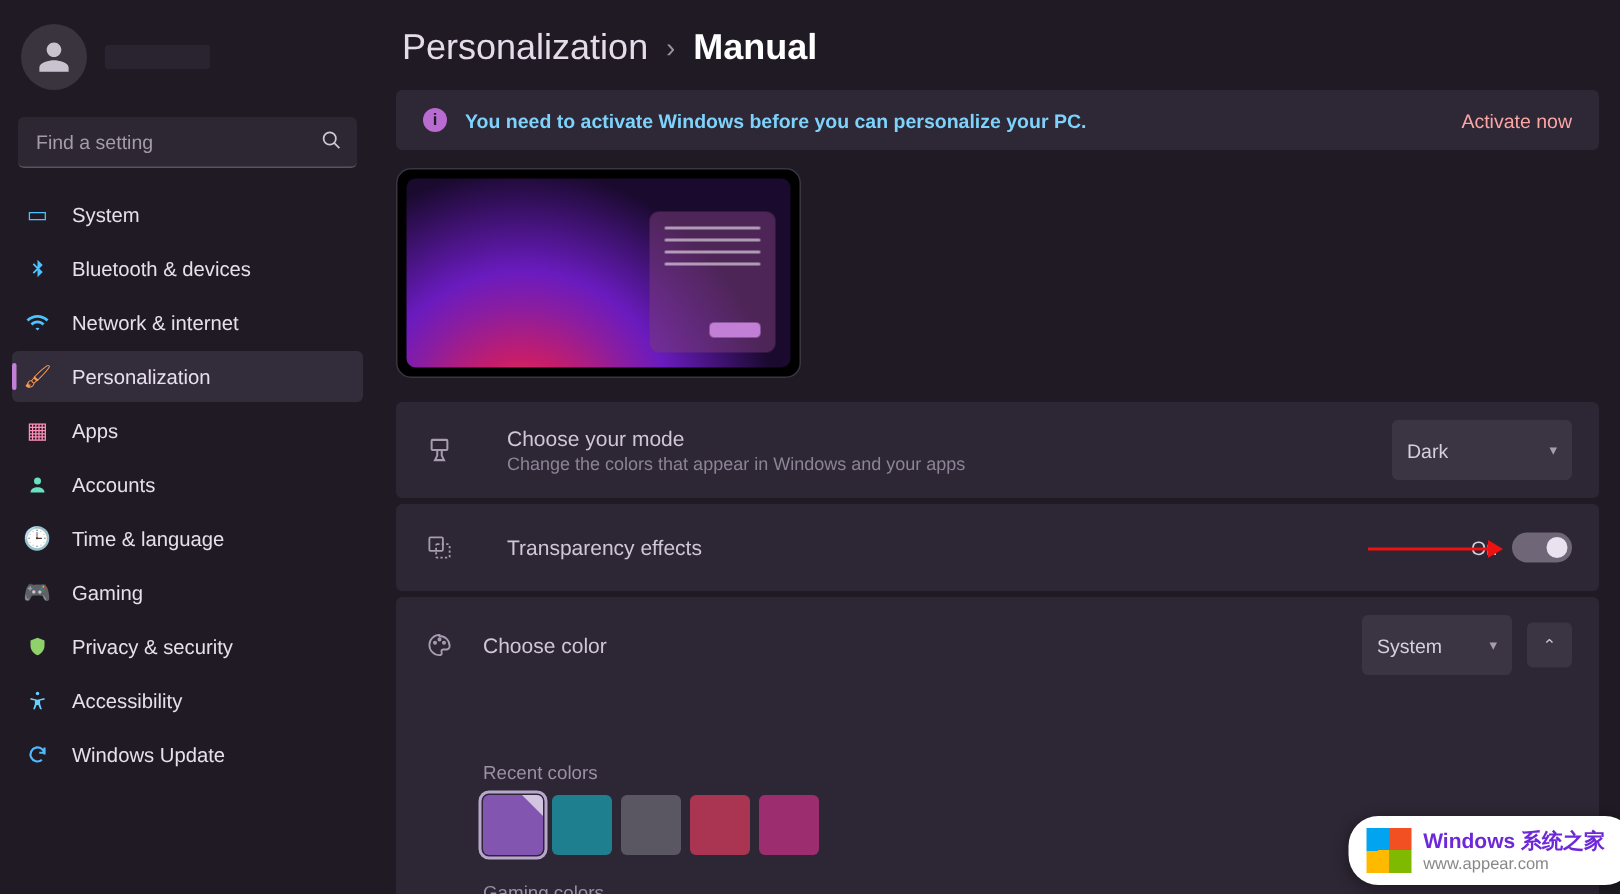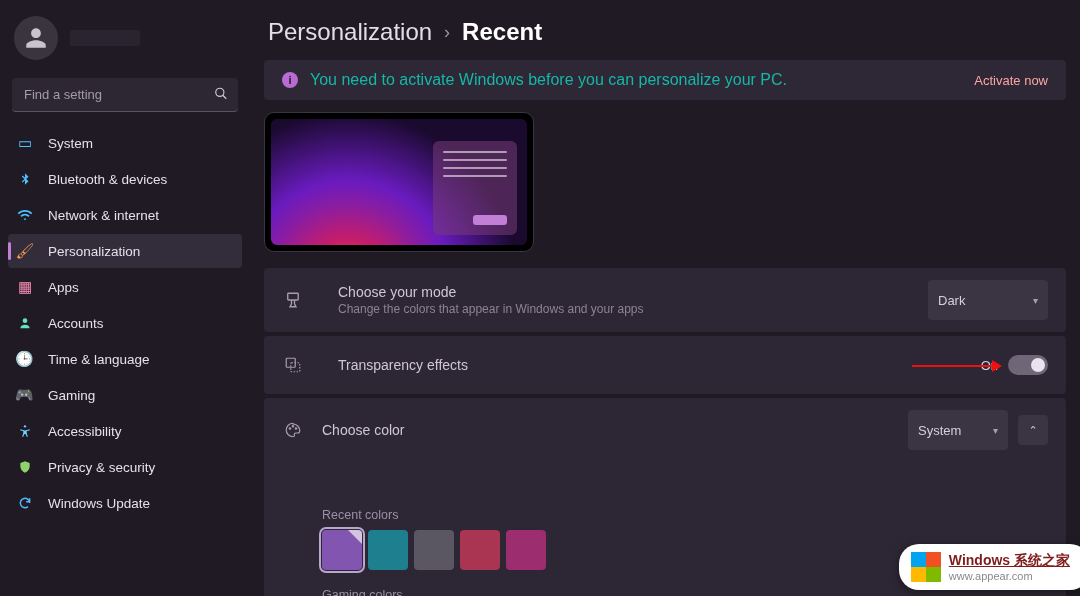--- a/index.html
+++ b/index.html
@@ -30,21 +30,21 @@
 
   
   .main { flex: 1; padding: 18px 14px 0 14px; overflow: hidden; }
   .breadcrumb { display: flex; align-items: center; gap: 12px; font-size: 24px; margin-bottom: 14px; padding-left: 4px; }
   .bc-parent { color: #e4dceb; font-weight: 500; cursor: pointer; }
   .bc-sep { color: #9c92a4; font-size: 18px; }
   .bc-cur { color: #fff; font-weight: 600; }
 
   .banner { background: #2e2735; border-radius: 4px; height: 40px; display: flex; align-items: center; padding: 0 18px; gap: 12px; margin-bottom: 12px; }
   .banner .info-ico { width: 16px; height: 16px; border-radius: 50%; background: #b86bd1; display: flex; align-items: center; justify-content: center; color: #1f1a24; font-size: 11px; font-weight: bold; }
-  .banner .btxt { flex: 1; font-size: 16px; color: #14b8a6; }
+  .banner .btxt { flex: 1; font-size: 13px; color: #7dd3fc; font-weight: bold; }
   .banner .bact { color: #fca5a5; font-size: 13px; cursor: pointer; }
 
   .preview { width: 270px; height: 140px; border-radius: 10px; background: #000; padding: 6px; border: 1px solid #3b3442; margin-bottom: 16px; position: relative; overflow: hidden; }
   .preview-inner { width: 100%; height: 100%; border-radius: 6px; background: radial-gradient(circle at 30% 130%, #ff5a3c 0%, #c61d6a 18%, #8b1da0 32%, #6a1bbf 42%, #1a0a2e 70%); position: relative; overflow: hidden; }
   .preview-win { position: absolute; right: 10px; top: 22px; width: 84px; height: 94px; background: rgba(120,60,120,0.55); border-radius: 6px; padding: 10px 10px 0 10px; backdrop-filter: blur(2px); }
   .preview-win .ln { height: 2px; background: rgba(255,255,255,0.55); margin-bottom: 6px; border-radius: 1px; }
   .preview-win .btn { position: absolute; bottom: 10px; right: 10px; width: 34px; height: 10px; background: #c17fd6; border-radius: 3px; }
 
   .cards { display: flex; flex-direction: column; gap: 4px; }
   .card { background: #2d2634; border-radius: 4px; display: flex; align-items: center; padding: 12px 18px; gap: 34px; min-height: 58px; }
@@ -74,21 +74,21 @@
   .swatch.sel { outline: 2px solid #b9a6cc; outline-offset: 1px; }
   .swatch.sel::after { content: ""; position: absolute; top: 0; right: 0; width: 14px; height: 14px; background: rgba(220,210,230,0.9); clip-path: polygon(100% 0, 0 0, 100% 100%); border-top-right-radius: 4px; }
   .swatch.sm { width: 40px; height: 32px; }
 
   
   .arrow { position: absolute; pointer-events: none; }
 
   
   .wm { position: absolute; right: -10px; bottom: 6px; background: #fff; border-radius: 20px 20px 20px 20px; padding: 8px 20px 8px 50px; display: flex; flex-direction: column; color: #333; box-shadow: 0 2px 10px rgba(0,0,0,0.4); }
   .wm::before { content:""; position:absolute; left:12px; top:50%; transform:translateY(-50%); width:30px; height:30px; background: conic-gradient(from 0deg, #f25022 0 25%, #7fba00 0 50%, #ffb900 0 75%, #00a4ef 0 100%); }
-  .wm .t1 { font-size: 14px; font-weight: 600; color: #7f1d1d; text-decoration: underline; }
+  .wm .t1 { font-size: 14px; font-weight: 600; color: #6d28d9; }
   .wm .t2 { font-size: 11px; color: #888; }
 </style>
 </head>
 <body>
 
 <div class="app">
 
   <aside class="sidebar">
     <div class="profile">
       <div class="avatar">
@@ -149,52 +149,52 @@
         </div>
       <div class="nav-item">
           <span class="nav-ico ico-time">🕒</span>
           <span>Time &amp; language</span>
         </div>
       <div class="nav-item">
           <span class="nav-ico ico-game">🎮</span>
           <span>Gaming</span>
         </div>
       <div class="nav-item">
+          <span class="nav-ico ico-priv">
+            <svg width="14" height="14" viewBox="0 0 24 24" fill="currentColor">
+              <path d="M12 2l8 3v6c0 5-3.5 9-8 11-4.5-2-8-6-8-11V5l8-3z"></path>
+            </svg>
+          </span>
+          <span>Privacy &amp; security</span>
+        </div>
+      <div class="nav-item">
           <span class="nav-ico ico-acc">
             <svg width="14" height="14" viewBox="0 0 24 24" fill="currentColor">
               <circle cx="12" cy="4" r="2"></circle>
               <path d="M4 9l8 2 8-2v2l-5 1v4l2 6h-2l-2-5h-2l-2 5H7l2-6v-4L4 11V9z"></path>
             </svg>
           </span>
           <span>Accessibility</span>
         </div>
       <div class="nav-item">
-          <span class="nav-ico ico-priv">
-            <svg width="14" height="14" viewBox="0 0 24 24" fill="currentColor">
-              <path d="M12 2l8 3v6c0 5-3.5 9-8 11-4.5-2-8-6-8-11V5l8-3z"></path>
-            </svg>
-          </span>
-          <span>Privacy &amp; security</span>
-        </div>
-      <div class="nav-item">
           <span class="nav-ico ico-upd">
             <svg width="14" height="14" viewBox="0 0 24 24" fill="none" stroke="currentColor" stroke-width="2.5">
               <path d="M20 12a8 8 0 10-3 6.2M20 4v6h-6"></path>
             </svg>
           </span>
           <span>Windows Update</span>
         </div>
     </nav>
   </aside>
 
   <main class="main">
     <div class="breadcrumb">
       <span class="bc-parent">Personalization</span>
       <span class="bc-sep">›</span>
-      <span class="bc-cur">Recent</span>
+      <span class="bc-cur">Manual</span>
     </div>
 
     <div class="banner">
       <span class="info-ico">i</span>
       <span class="btxt">You need to activate Windows before you can personalize your PC.</span>
       <span class="bact">Activate now</span>
     </div>
 
     <div class="preview">
       <div class="preview-inner">

